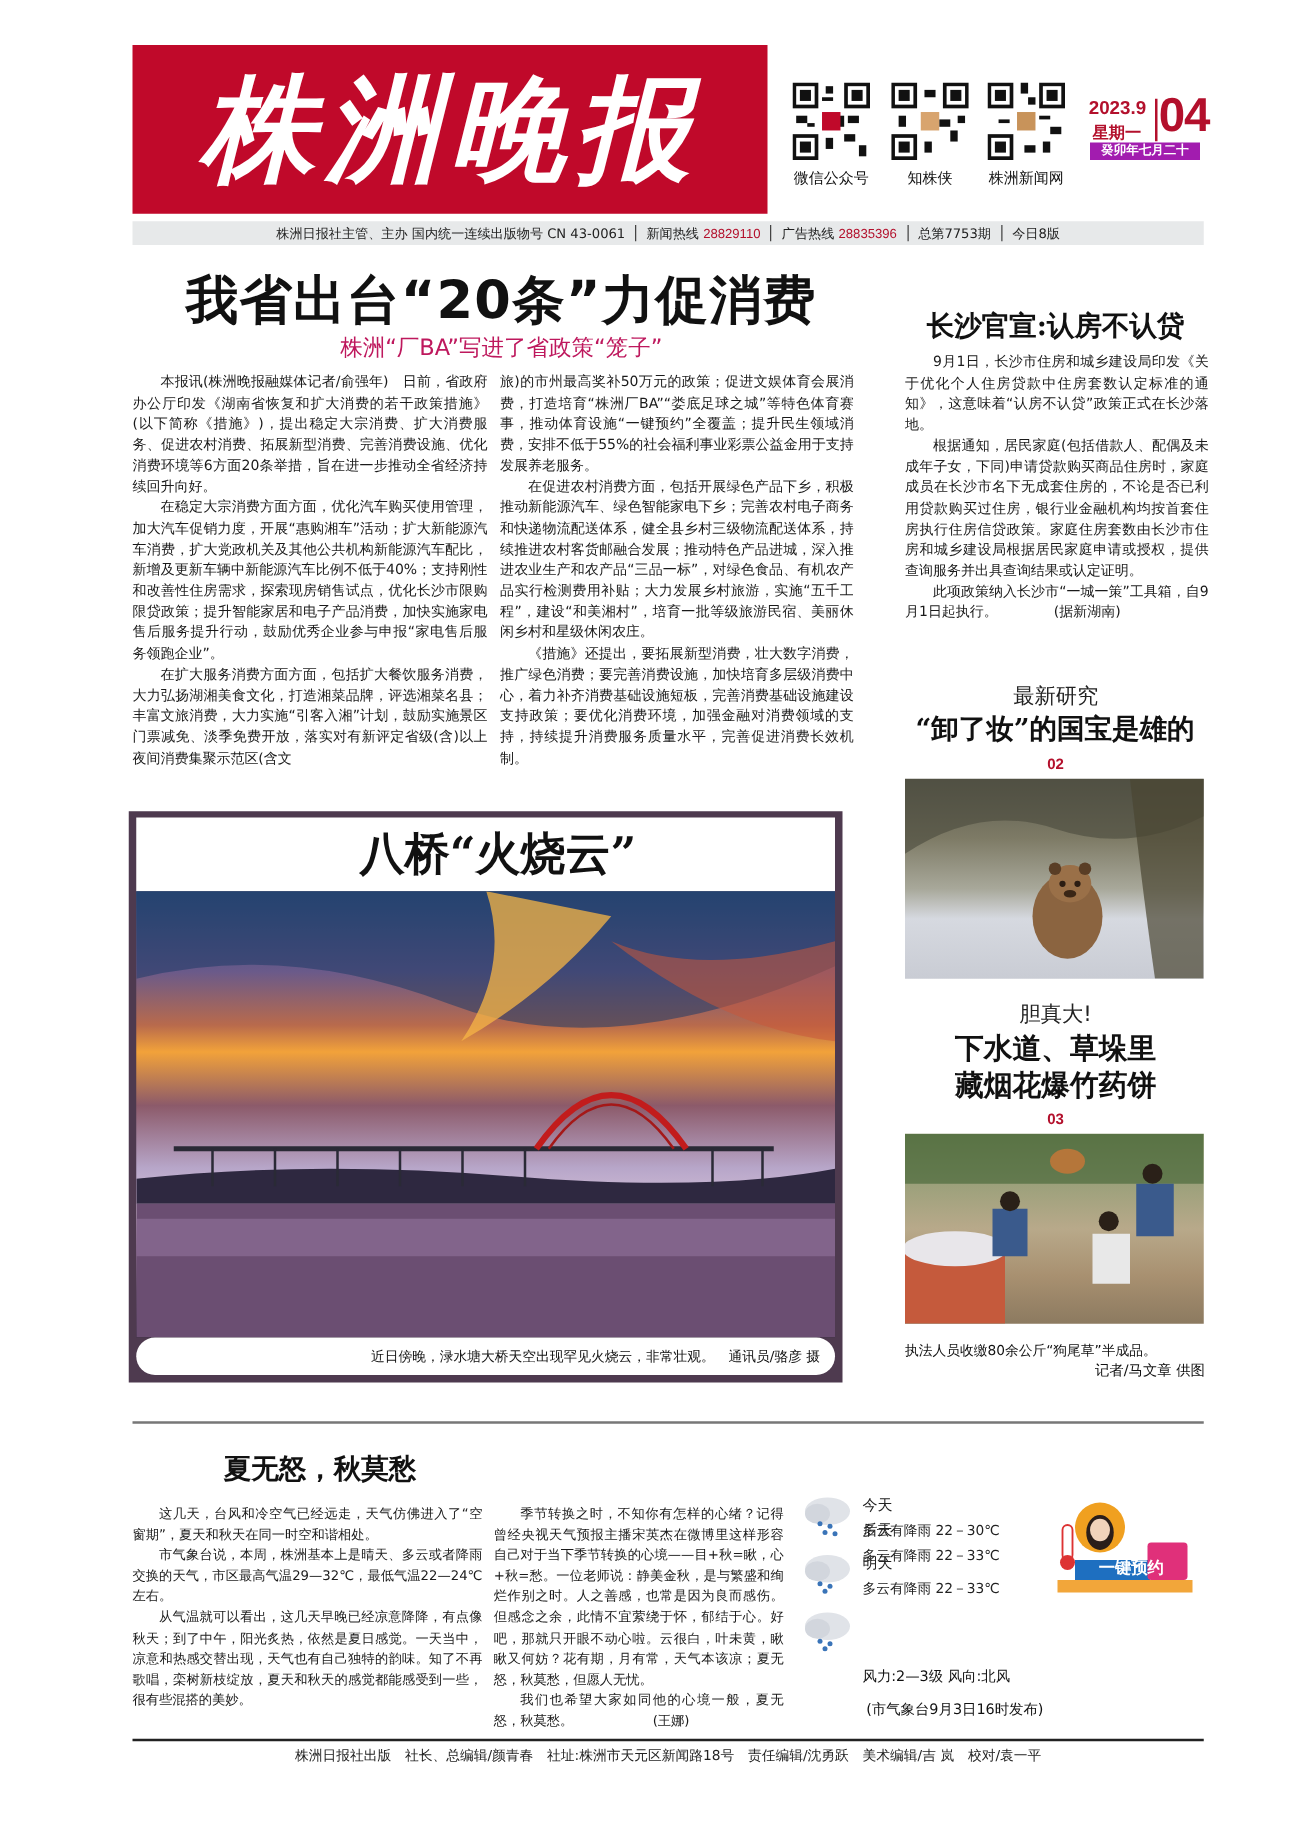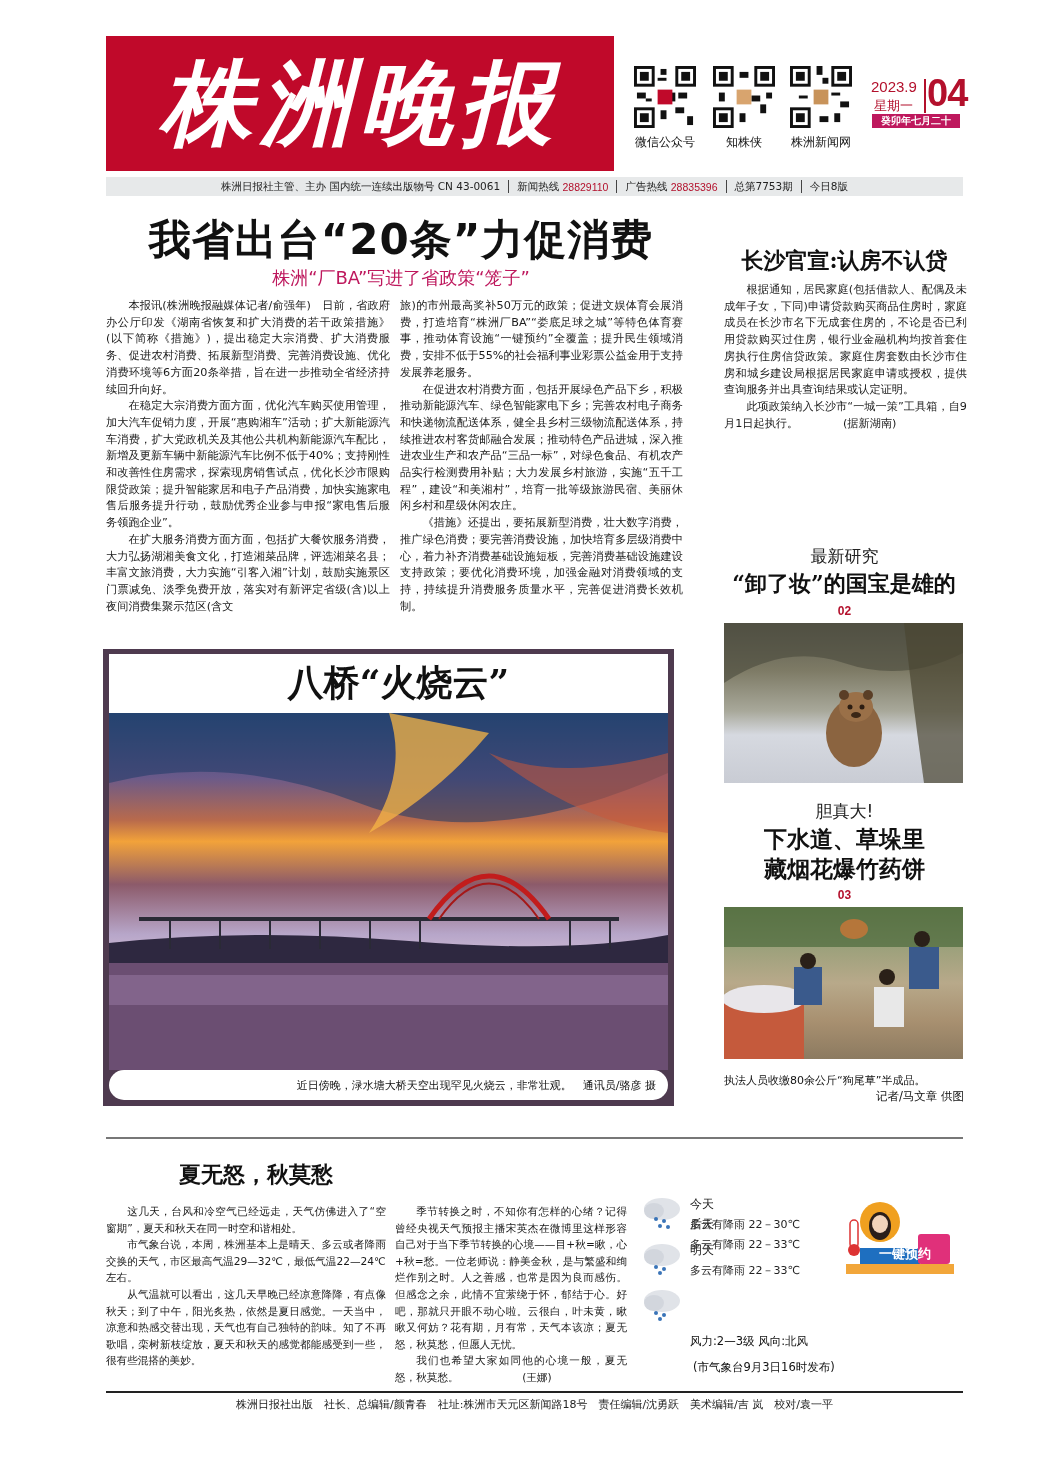--- a/index.html
+++ b/index.html
@@ -9,23 +9,23 @@
 
   
   .masthead { left: 106px; top: 36px; width: 508px; height: 135px; background: #c0092a; color: #fff;
     display: flex; align-items: center; justify-content: center; }
   .masthead-title { font-family: Liberation Sans, sans-serif; font-size: 92px; font-weight: bold; letter-spacing: 8px; font-style: italic; }
 
   .qr { width: 62px; height: 62px; background: #fff; position: absolute; }
   .qr svg { width: 62px; height: 62px; display: block; }
   .qr-label { font-size: 12px; color: #111; position: absolute; text-align: center; width: 90px; }
 
-  .date-line { font-family: "Liberation Sans", sans-serif; color: #b3102c; font-weight: normal; }
+  .date-line { font-family: "Liberation Sans", sans-serif; color: #b3102c; font-weight: bold; }
   .page-num { font-family: "Liberation Sans", sans-serif; color: #b3102c; font-weight: bold; font-size: 38px; letter-spacing: -1px; }
-  .lunar { background: #be185d; color: #fff; font-size: 10px; font-weight: bold; text-align: center; line-height: 14px; }
+  .lunar { background: #a21caf; color: #fff; font-size: 10px; font-weight: bold; text-align: center; line-height: 14px; }
 
   .infobar { left: 106px; top: 177px; width: 857px; height: 19px; background: #e7e9ea; font-size: 10.5px; color: #222;
     display: flex; align-items: center; justify-content: center; gap: 0; white-space: nowrap; }
   .infobar .sep { display: inline-block; width: 1px; height: 13px; background: #444; margin: 0 8px; }
   .infobar .red { color: #b3102c; font-family: "Liberation Sans", sans-serif; }
 
   .headline { left: 106px; top: 212px; width: 590px; text-align: center; font-size: 42px; font-weight: bold; letter-spacing: 1px; }
   .subhead { left: 106px; top: 266px; width: 590px; text-align: center; font-size: 18px; color: #be185d; }
 
   .col { font-size: 11.2px; line-height: 16.7px; text-align: justify; color: #1a1a1a; }
@@ -183,20 +183,21 @@
   <p>在扩大服务消费方面方面，包括扩大餐饮服务消费，大力弘扬湖湘美食文化，打造湘菜品牌，评选湘菜名县；丰富文旅消费，大力实施“引客入湘”计划，鼓励实施景区门票减免、淡季免费开放，落实对有新评定省级(含)以上夜间消费集聚示范区(含文</p>
 </div>
 <div class="abs col" style="left:400px;top:298px;width:283px;">
   <p class="noindent">旅)的市州最高奖补50万元的政策；促进文娱体育会展消费，打造培育“株洲厂BA”“娄底足球之城”等特色体育赛事，推动体育设施“一键预约”全覆盖；提升民生领域消费，安排不低于55%的社会福利事业彩票公益金用于支持发展养老服务。</p>
   <p>在促进农村消费方面，包括开展绿色产品下乡，积极推动新能源汽车、绿色智能家电下乡；完善农村电子商务和快递物流配送体系，健全县乡村三级物流配送体系，持续推进农村客货邮融合发展；推动特色产品进城，深入推进农业生产和农产品“三品一标”，对绿色食品、有机农产品实行检测费用补贴；大力发展乡村旅游，实施“五千工程”，建设“和美湘村”，培育一批等级旅游民宿、美丽休闲乡村和星级休闲农庄。</p>
   <p>《措施》还提出，要拓展新型消费，壮大数字消费，推广绿色消费；要完善消费设施，加快培育多层级消费中心，着力补齐消费基础设施短板，完善消费基础设施建设支持政策；要优化消费环境，加强金融对消费领域的支持，持续提升消费服务质量水平，完善促进消费长效机制。</p>
 </div>
 
 <div class="abs side-headline">长沙官宣:认房不认贷</div>
 <div class="abs col" style="left:724px;top:282px;width:243px;">
+  <p>9月1日，长沙市住房和城乡建设局印发《关于优化个人住房贷款中住房套数认定标准的通知》，这意味着“认房不认贷”政策正式在长沙落地。</p>
   <p>根据通知，居民家庭(包括借款人、配偶及未成年子女，下同)申请贷款购买商品住房时，家庭成员在长沙市名下无成套住房的，不论是否已利用贷款购买过住房，银行业金融机构均按首套住房执行住房信贷政策。家庭住房套数由长沙市住房和城乡建设局根据居民家庭申请或授权，提供查询服务并出具查询结果或认定证明。</p>
   <p>此项政策纳入长沙市“一城一策”工具箱，自9月1日起执行。　　　　(据新湖南)</p>
 </div>
 
 <div class="abs kicker" style="left:722px;top:545px;width:245px;">最新研究</div>
 <div class="abs teaser-title" style="left:715px;top:568px;width:258px;font-size:22px;">“卸了妆”的国宝是雄的</div>
 <div class="abs pageref" style="left:722px;top:604px;width:245px;">02</div>
 <div class="abs teaser-img" style="left:724px;top:623px;width:239px;height:160px;background:linear-gradient(180deg,#5b5a4e 0%,#7e7b66 30%,#a8a89a 55%,#d6d9e0 70%,#c9ccd4 100%);">
   <svg width="239" height="160" viewBox="0 0 239 160">
     <path d="M0 60 Q60 20 120 40 T239 30 L239 0 L0 0Z" fill="#4a4a3c" opacity="0.6"></path>

